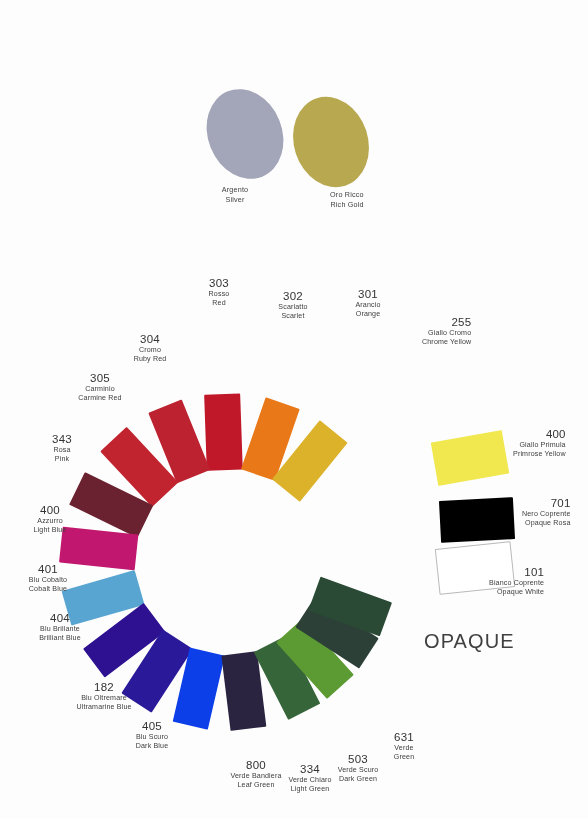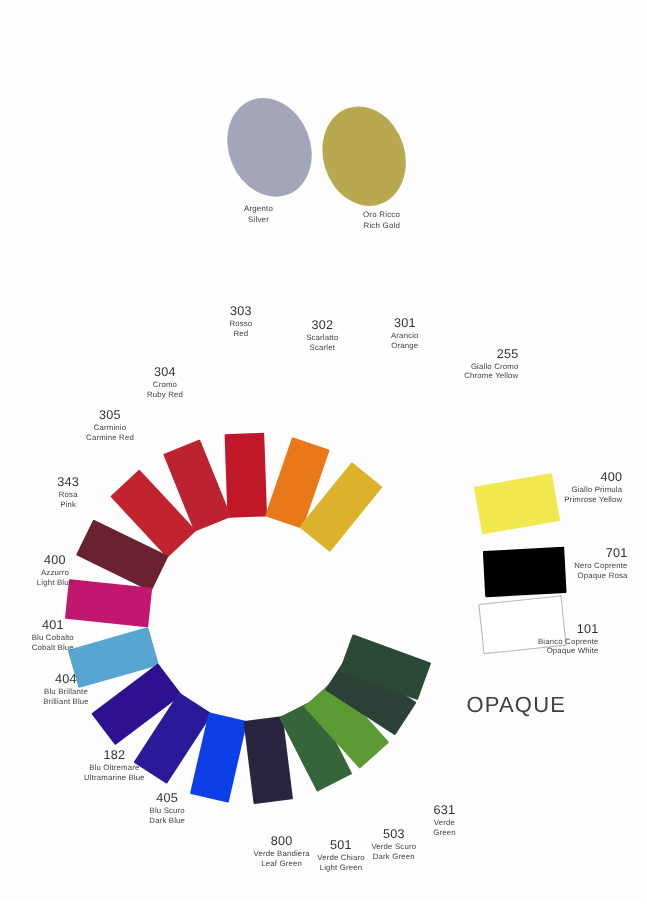--- a/index.html
+++ b/index.html
@@ -192,21 +192,21 @@
       </div>
       <div class="chip-label al-c" style="left: 256px; top: 758px;">
         <span class="code">800</span>
         <span class="it">Verde Bandiera</span>
         <span class="en">Leaf Green</span>
       </div>
       <div class="chip-holder" style="left: 228px; top: 562px; transform: rotate(-222deg);">
         <div class="chip" style="width: 36px; height: 76px; background: rgb(92, 154, 51); left: -18px; top: -168px;"></div>
       </div>
       <div class="chip-label al-c" style="left: 310px; top: 762px;">
-        <span class="code">501</span>
+        <span class="code">334</span>
         <span class="it">Verde Chiaro</span>
         <span class="en">Light Green</span>
       </div>
       <div class="chip-holder" style="left: 228px; top: 562px; transform: rotate(-237deg);">
         <div class="chip" style="width: 36px; height: 76px; background: rgb(44, 64, 56); left: -18px; top: -168px;"></div>
       </div>
       <div class="chip-label al-c" style="left: 358px; top: 752px;">
         <span class="code">503</span>
         <span class="it">Verde Scuro</span>
         <span class="en">Dark Green</span>

